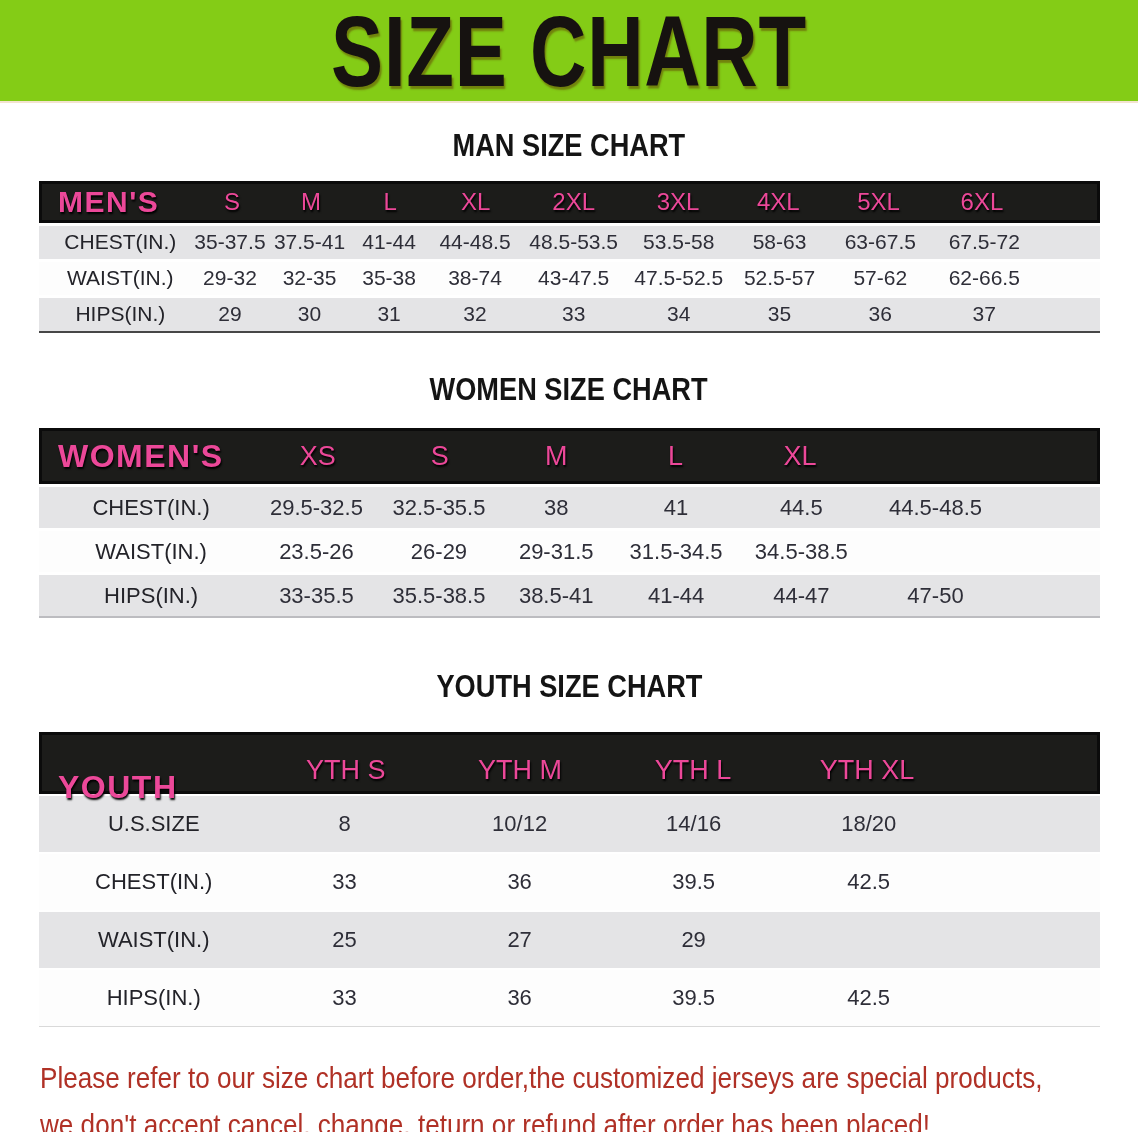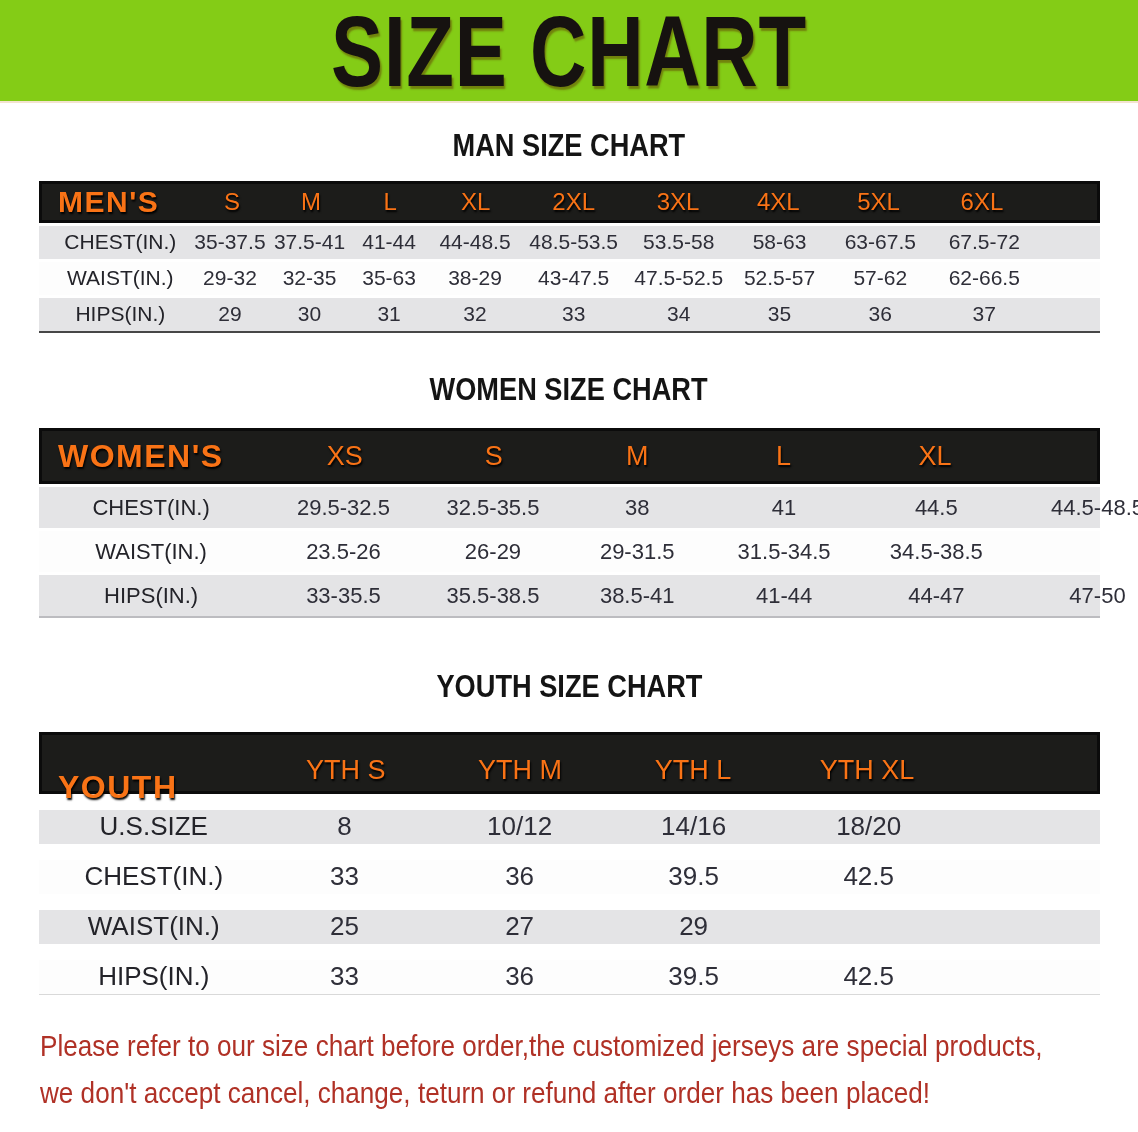--- a/index.html
+++ b/index.html
@@ -43,47 +43,47 @@
   .size-table {
     width: 1061px;
     margin: 0 0 0 39px;
   }
   .size-table.men   { margin-top: 18px; border-bottom: 2px solid #474747; }
   .size-table.women { margin-top: 22px; border-bottom: 2px solid #bcbcc0; }
   .size-table.youth { margin-top: 28px; border-bottom: 1px solid #d9d9d9; }
 
   .t-row { display: grid; width: 100%; }
   .men   .t-row { grid-template-columns: 14.2% 7.6% 7.4% 7.6% 8.6% 10% 9.8% 9.2% 9.8% 9.8%; }
-  .women .t-row { grid-template-columns: 20% 12.3% 10.8% 11.3% 11.3% 12.3% 13%; gap: 27px; }
+  .women .t-row { grid-template-columns: 20% 12.3% 10.8% 11.3% 11.3% 12.3% 13%; }
   .youth .t-row { grid-template-columns: 20.5% 16.6% 16.4% 16.4% 16.6%; }
 
   .t-row.header {
     background: #1c1c1a;
     border: 3px solid #0b0b0b;
-    color: #f97316;
+    color: #ec4899;
     text-shadow: 1px 2px 2px #000;
   }
   .men   .t-row.header { height: 42px; font-size: 24px; }
   .women .t-row.header { height: 56px; font-size: 27px; }
   .youth .t-row.header { height: 62px; font-size: 27px; }
 
   .t-row.header .cell.label {
     justify-content: flex-start;
     padding-left: 16px;
     font-weight: bold;
     letter-spacing: 1.5px;
   }
   .men   .t-row.header .cell.label { font-size: 30px; }
   .women .t-row.header .cell.label { font-size: 32px; }
   .youth .t-row.header .cell.label { font-size: 32px; margin-top: 34px; }
 
   .t-row.data { margin-top: 3px; color: #2e2e38; }
   .men   .t-row.data { height: 33px; font-size: 21px; }
   .women .t-row.data { height: 41px; font-size: 22px; }
-  .youth .t-row.data { height: 34px; font-size: 26px; margin-top: 16px; }
+  .youth .t-row.data { height: 56px; font-size: 22px; margin-top: 2px; }
   .t-row.data .cell.label { color: #232329; padding-left: 12px; }
 
   
   .t-row:nth-child(even)              { background: #e4e4e6; }
   .t-row:nth-child(odd):not(.header)  { background: #fdfdfd; }
 
   .cell {
     display: flex; align-items: center; justify-content: center;
     white-space: nowrap;
   }
@@ -132,22 +132,22 @@
       <div class="cell">48.5-53.5</div>
       <div class="cell">53.5-58</div>
       <div class="cell">58-63</div>
       <div class="cell">63-67.5</div>
       <div class="cell">67.5-72</div>
     </div>
     <div class="t-row data">
       <div class="cell label">WAIST(IN.)</div>
       <div class="cell">29-32</div>
       <div class="cell">32-35</div>
-      <div class="cell">35-63</div>
-      <div class="cell">38-29</div>
+      <div class="cell">35-38</div>
+      <div class="cell">38-74</div>
       <div class="cell">43-47.5</div>
       <div class="cell">47.5-52.5</div>
       <div class="cell">52.5-57</div>
       <div class="cell">57-62</div>
       <div class="cell">62-66.5</div>
     </div>
     <div class="t-row data">
       <div class="cell label">HIPS(IN.)</div>
       <div class="cell">29</div>
       <div class="cell">30</div>

